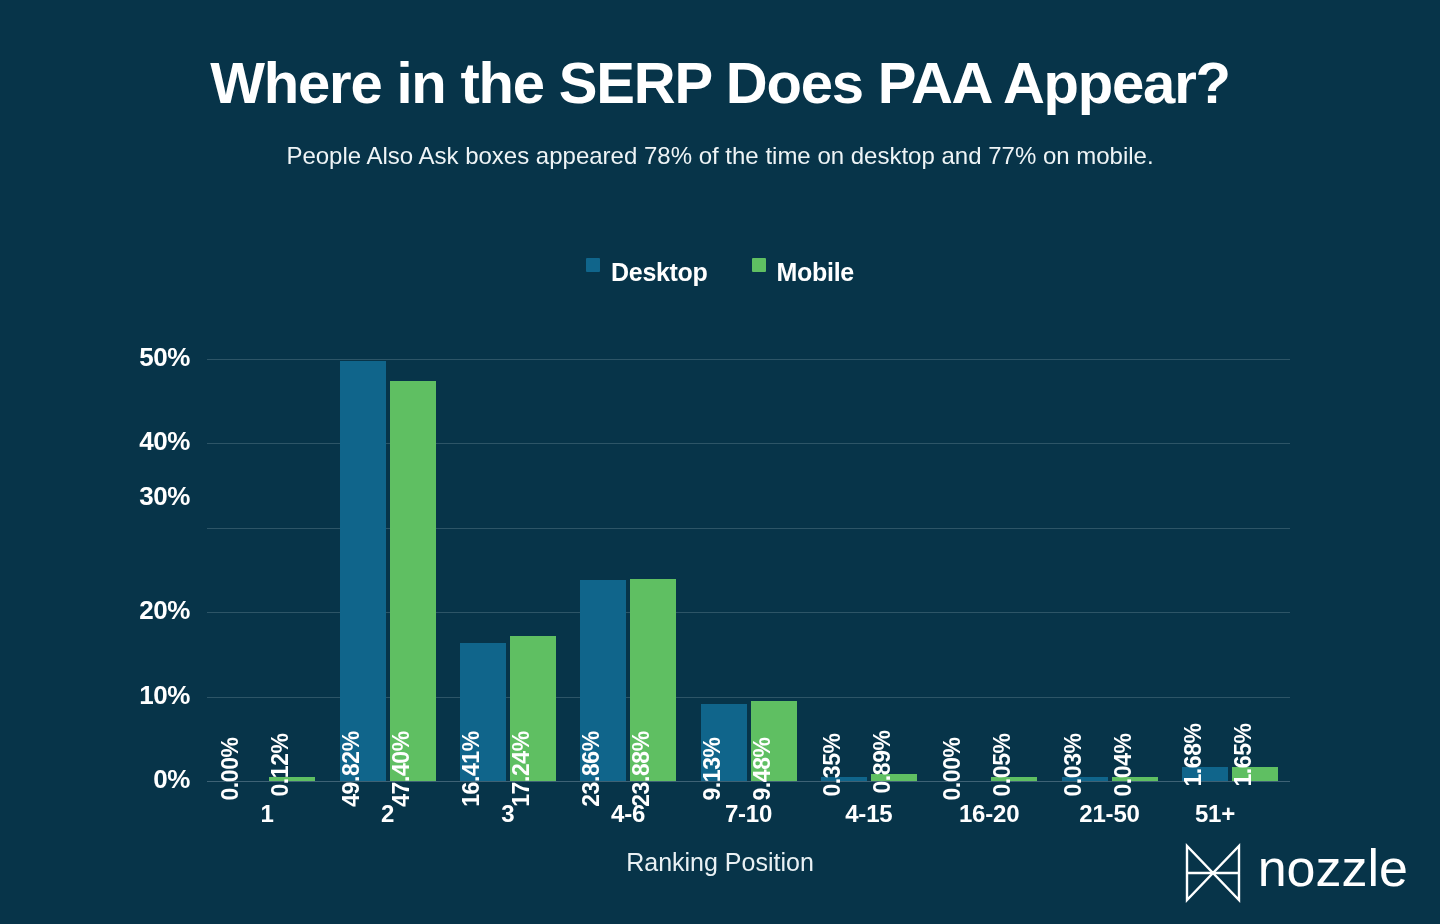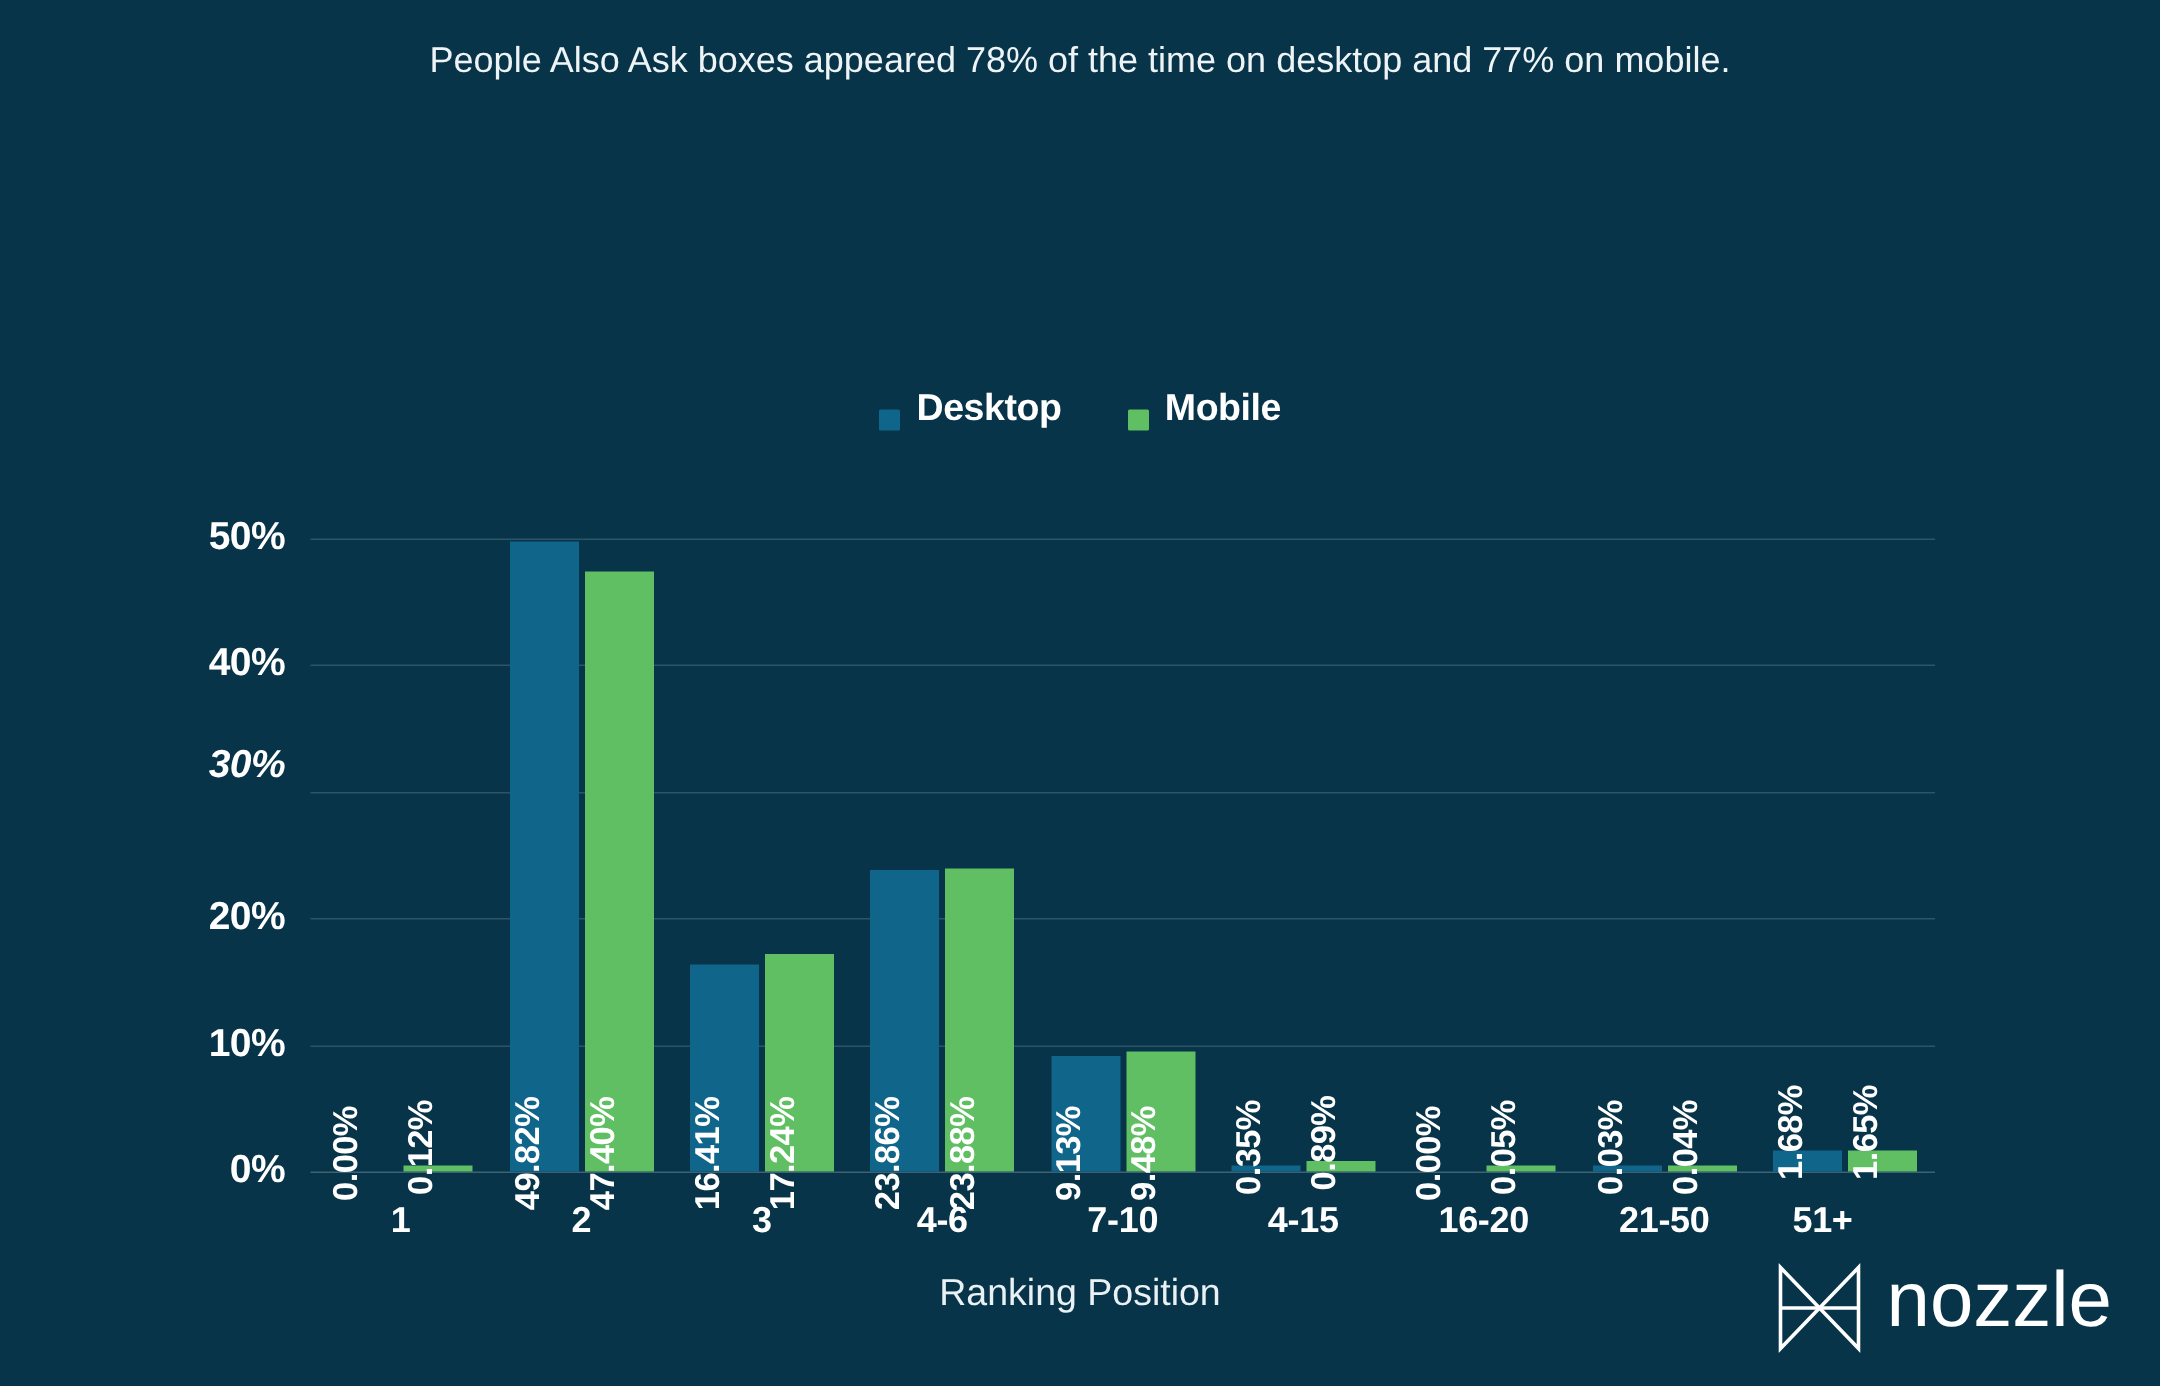--- a/index.html
+++ b/index.html
@@ -49,21 +49,21 @@
     left: 0;
     width: 1440px;
     display: flex;
     justify-content: center;
     align-items: center;
     gap: 44px;
   }
 
   .legend-item {
     display: flex;
-    align-items: flex-end;
+    align-items: flex-start;
     gap: 11px;
   }
 
   .legend-swatch {
     width: 14px;
     height: 14px;
     display: block;
     border-radius: 1px;
   }
 
@@ -195,41 +195,42 @@
     font-weight: 300;
     color: #ffffff;
     letter-spacing: 0px;
     line-height: 1;
   }
 </style>
 </head>
 <body>
 
 <div id="header">
+  <div id="chart-title">Where in the SERP Does PAA Appear?</div>
   <div id="chart-subtitle">
     <div>People Also Ask boxes appeared 78% of the time on desktop and 77% on mobile.</div>
   </div>
 </div>
 
 <div id="legend">
   <div class="legend-item">
     <span class="legend-swatch" style="background: rgb(16, 101, 139);"></span>
     <span class="legend-label">Desktop</span>
   </div>
   <div class="legend-item">
     <span class="legend-swatch" style="background: rgb(95, 191, 98);"></span>
     <span class="legend-label">Mobile</span>
   </div>
 </div>
 
 <div id="yticks">
     <div class="ytick" style="position: absolute; left: 110px; width: 80px; top: 764px;">0%</div>
     <div class="ytick" style="position: absolute; left: 110px; width: 80px; top: 679.6px;">10%</div>
     <div class="ytick" style="position: absolute; left: 110px; width: 80px; top: 595.2px; text-align: right;">20%</div>
-    <div class="ytick" style="position: absolute; left: 110px; width: 80px; top: 494px; font-style: italic;">30%</div>
+    <div class="ytick" style="position: absolute; left: 110px; width: 80px; top: 481px;">30%</div>
     <div class="ytick" style="position: absolute; left: 110px; width: 80px; top: 426.4px;">40%</div>
     <div class="ytick" style="position: absolute; left: 110px; width: 80px; top: 342px;">50%</div>
   </div>
 
 <div id="plot-area">
   <div id="gridlines">
       <div class="gridline baseline" style="top: 473px;"></div>
       <div class="gridline" style="top: 388.6px;"></div>
       <div class="gridline" style="top: 304.2px;"></div>
       <div class="gridline" style="top: 219.8px;"></div>

